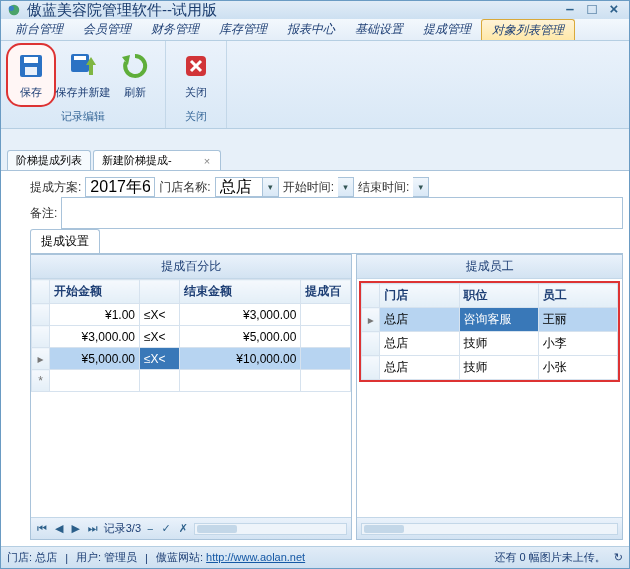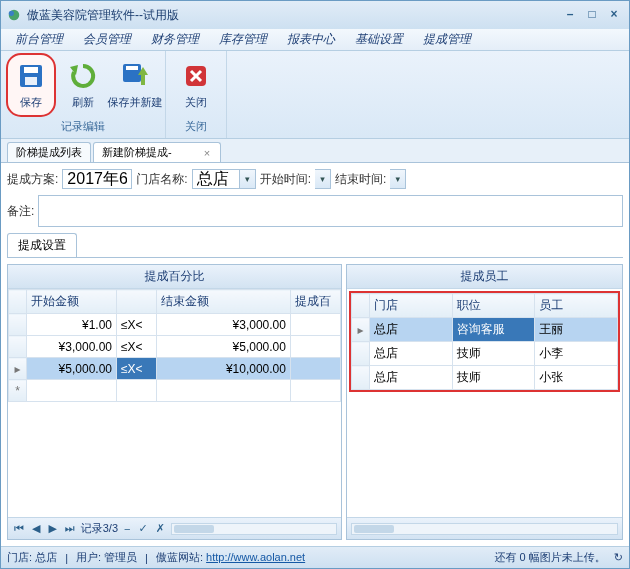--- a/index.html
+++ b/index.html
@@ -1,63 +1,63 @@
 <!DOCTYPE html>
 <html><head>
 <meta charset="utf-8">
 <style>
 * { box-sizing: border-box; font-family: "Microsoft YaHei", SimSun, sans-serif; }
 body { margin: 0; padding: 0; width: 630px; height: 569px; overflow: hidden; background: #fff; font-size: 12px; }
 
 .window { width: 630px; height: 569px; border: 1px solid #6a9bc3; display: flex; flex-direction: column; }
 
-.titlebar { background: linear-gradient(#e1ecf7, #cde0f1); height: 28px; display: flex; align-items: center; padding: 0 6px; color: #1a3c6e; font-size: 12px; }
+.titlebar { background: linear-gradient(#e1ecf7, #cde0f1); height: 18px; display: flex; align-items: center; padding: 0 6px; color: #1a3c6e; font-size: 15px; }
 .titlebar .tb-icon { width: 14px; height: 14px; margin-right: 6px; }
 .titlebar .spacer { flex: 1; }
 .titlebar .sysbtn { width: 18px; height: 14px; margin-left: 4px; color: #2b5f8a; text-align: center; cursor: pointer; font-weight: bold; line-height: 12px; }
 
 .menubar { background: linear-gradient(#f3f8fd, #e4eef8); height: 22px; display: flex; align-items: stretch; padding: 0 4px; border-bottom: 1px solid #b5cee2; font-style: italic; }
 .menubar .menu-item { padding: 0 10px; display: flex; align-items: center; color: #1d3e74; cursor: pointer; }
 .menubar .menu-item.active { background: linear-gradient(#fff3d6, #ffe8a8); border: 1px solid #d9a93a; border-bottom: none; border-radius: 3px 3px 0 0; }
 
 .ribbon { background: linear-gradient(#eaf2fb, #d9e8f6); height: 88px; display: flex; border-bottom: 1px solid #b5cee2; }
 .ribbon-group { display: flex; flex-direction: column; border-right: 1px solid #c3d7e8; padding: 2px 4px 0 4px; }
 .ribbon-group .btns { display: flex; flex: 1; }
 .ribbon-group .group-title { text-align: center; font-size: 11px; color: #3a6a9a; padding: 2px 0 4px 0; }
 .ribbon-btn { width: 50px; display: flex; flex-direction: column; align-items: center; justify-content: center; gap: 4px; cursor: pointer; border-radius: 15px; padding: 4px 2px; margin: 0 1px; }
 .ribbon-btn.highlight { border: 2px solid #d33; background: #fff6f5; }
 .ribbon-btn svg { width: 30px; height: 30px; }
 .ribbon-btn .rb-label { font-size: 11px; color: #1d3e74; white-space: nowrap; }
 
-.doc-tabs { background: #e7f0f9; height: 24px; display: flex; align-items: flex-end; padding-left: 6px; border-bottom: 1px solid #a9c3da; }
+.doc-tabs { background: #e7f0f9; height: 42px; display: flex; align-items: flex-end; padding-left: 6px; border-bottom: 1px solid #a9c3da; }
 .doc-tab { height: 20px; padding: 0 8px; display: flex; align-items: center; gap: 4px; font-size: 11px; border: 1px solid #a9c3da; background: #f6fafd; border-bottom: none; border-radius: 3px 3px 0 0; margin-right: 2px; cursor: pointer; }
 .doc-tab.active { background: #fff; gap: 30px; }
 .doc-tab .close-x { cursor: pointer; color: #888; padding: 0 2px; }
 
-.content { flex: 1; background: #fff; padding: 6px; display: flex; flex-direction: column; gap: 6px; overflow: hidden; }
+.content { flex: 1; background: #fff; padding: 6px; display: flex; flex-direction: column; overflow: hidden; margin-left: 23px; }
 
 .form-row { display: flex; align-items: center; gap: 4px; font-size: 12px; color: #333; }
 .form-row .lbl { white-space: nowrap; }
 .form-row input[type=text] { border: 1px solid #a9c3da; height: 20px; padding: 0 4px; font-size: 16px; background: #fff; }
 .form-row .dd { display: flex; }
 .form-row .dd-btn { width: 16px; height: 20px; border: 1px solid #a9c3da; border-left: none; background: linear-gradient(#f0f6fc, #d9e8f6); display: flex; align-items: center; justify-content: center; cursor: pointer; font-size: 9px; color: #355; }
 .remark-input { flex: 1; border: 1px solid #a9c3da; height: 32px; }
 
 .inner-tabs { display: flex; border-bottom: 1px solid #a9c3da; align-items: flex-end; }
 .inner-tab { padding: 3px 10px; font-size: 12px; border: 1px solid #a9c3da; border-bottom: none; background: #fff; border-radius: 3px 3px 0 0; cursor: pointer; }
 
 .grids-row { flex: 1; display: flex; gap: 4px; overflow: hidden; }
 .grid-panel { border: 1px solid #a9c3da; display: flex; flex-direction: column; overflow: hidden; justify-content: center; }
 .grid-panel.left { flex: 1.15; }
 .grid-panel.right { flex: 0.95; }
 .grid-title { background: linear-gradient(#eaf2fb, #d3e3f2); text-align: center; padding: 3px; font-size: 12px; color: #1d3e74; border-bottom: 1px solid #c3d7e8; }
 
 table.grid { width: 100%; border-collapse: collapse; font-size: 12px; table-layout: fixed; }
 table.grid th, table.grid td { border: 1px solid #d6e2ee; padding: 3px 4px; height: 22px; overflow: hidden; white-space: nowrap; }
-table.grid th { background: linear-gradient(#f5f9fd, #e3eef7); font-weight: normal; color: #1d3e74; text-align: left; }
+table.grid th { background: linear-gradient(#f5f9fd, #e3eef7); font-weight: bold; color: #1d3e74; text-align: left; }
 table.grid .row-sel { background: #b7d4f1; }
 table.grid .cell-sel { background: #3978b8; color: #fff; }
 table.grid .rowhdr { width: 18px; background: linear-gradient(#f5f9fd, #e3eef7); text-align: center; color: #777; }
 table.grid td.num { text-align: right; }
 .grid-body { flex: 1; overflow: auto; }
 .right-highlight { border: 2px solid #d33; margin: 2px; }
 
 .pager { height: 22px; background: linear-gradient(#eaf2fb, #d3e3f2); border-top: 1px solid #c3d7e8; display: flex; align-items: center; gap: 4px; padding: 0 4px; font-size: 11px; color: #1d3e74; }
 .pager .pbtn { cursor: pointer; padding: 0 2px; color: #2b5f8a; }
 .pager .hscroll { flex: 1; height: 12px; background: #eef4fa; border: 1px solid #c3d7e8; position: relative; }
@@ -85,48 +85,49 @@
   </div>
 
   <div class="menubar" id="menubar">
       <div class="menu-item">前台管理</div>
       <div class="menu-item">会员管理</div>
       <div class="menu-item">财务管理</div>
       <div class="menu-item">库存管理</div>
       <div class="menu-item">报表中心</div>
       <div class="menu-item">基础设置</div>
       <div class="menu-item">提成管理</div>
+      <div class="menu-item active">对象列表管理</div>
     </div>
 
   <div class="ribbon" id="ribbon">
       <div class="ribbon-group">
         <div class="btns">
           <div class="ribbon-btn highlight">
             <svg viewBox="0 0 30 30">
               <rect x="4" y="4" width="22" height="22" rx="2" fill="#2b72c4"></rect>
               <rect x="8" y="6" width="14" height="6" fill="#fff"></rect>
               <rect x="9" y="16" width="12" height="8" fill="#e8f0fa"></rect>
             </svg>
             <span class="rb-label">保存</span>
           </div>
           <div class="ribbon-btn">
             <svg viewBox="0 0 30 30">
-              <path d="M15 5 A10 10 0 1 1 6 11" stroke="#5fae3a" stroke-width="4" fill="none"></path>
-              <path d="M2 6 L10 4 L8 14 Z" fill="#5fae3a"></path>
-            </svg>
-            <span class="rb-label">刷新</span>
-          </div>
-          <div class="ribbon-btn">
-            <svg viewBox="0 0 30 30">
               <rect x="3" y="3" width="18" height="18" rx="2" fill="#2b72c4"></rect>
               <rect x="6" y="5" width="12" height="4" fill="#fff"></rect>
               <path d="M18 14 L28 14 L23 6 Z" fill="#7fb642"></path>
               <rect x="21" y="14" width="4" height="10" fill="#7fb642"></rect>
             </svg>
             <span class="rb-label">保存并新建</span>
+          </div>
+          <div class="ribbon-btn">
+            <svg viewBox="0 0 30 30">
+              <path d="M15 5 A10 10 0 1 1 6 11" stroke="#5fae3a" stroke-width="4" fill="none"></path>
+              <path d="M2 6 L10 4 L8 14 Z" fill="#5fae3a"></path>
+            </svg>
+            <span class="rb-label">刷新</span>
           </div>
         </div>
         <div class="group-title">记录编辑</div>
       </div>
       <div class="ribbon-group">
         <div class="btns">
           <div class="ribbon-btn">
             <svg viewBox="0 0 30 30">
               <rect x="5" y="5" width="20" height="20" rx="4" fill="#d13438"></rect>
               <path d="M10 10 L20 20 M20 10 L10 20" stroke="#fff" stroke-width="3"></path>

